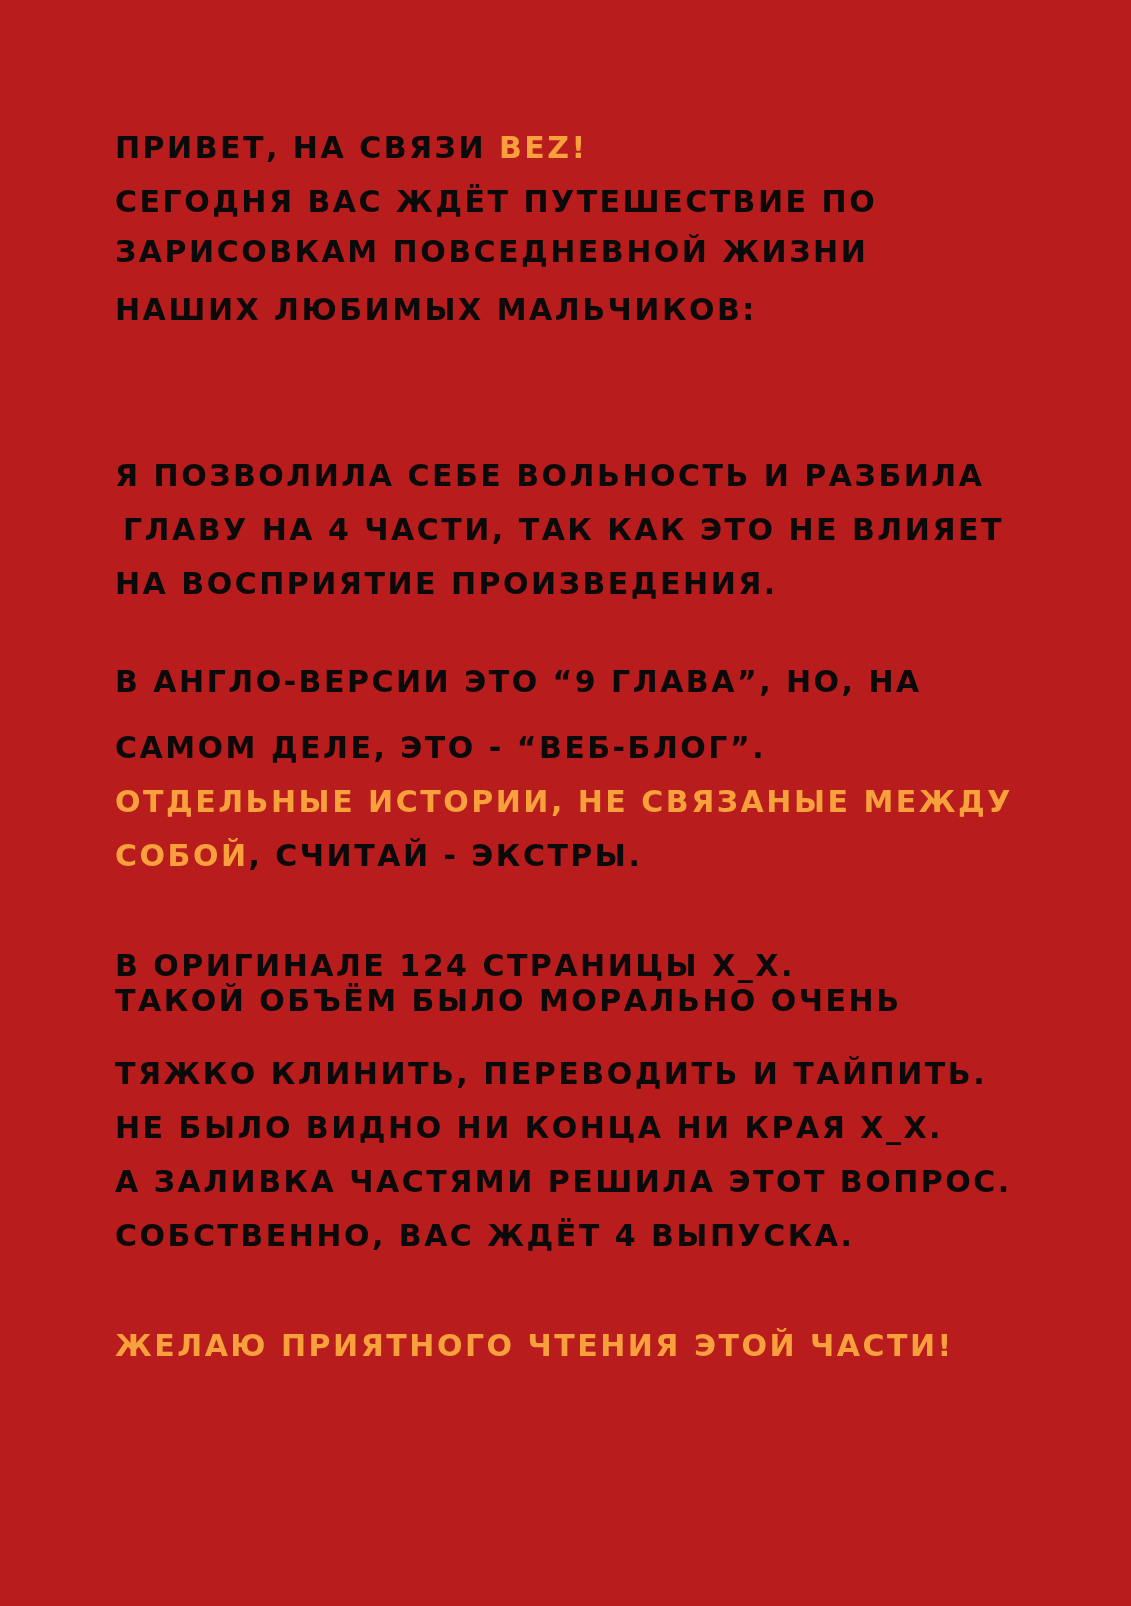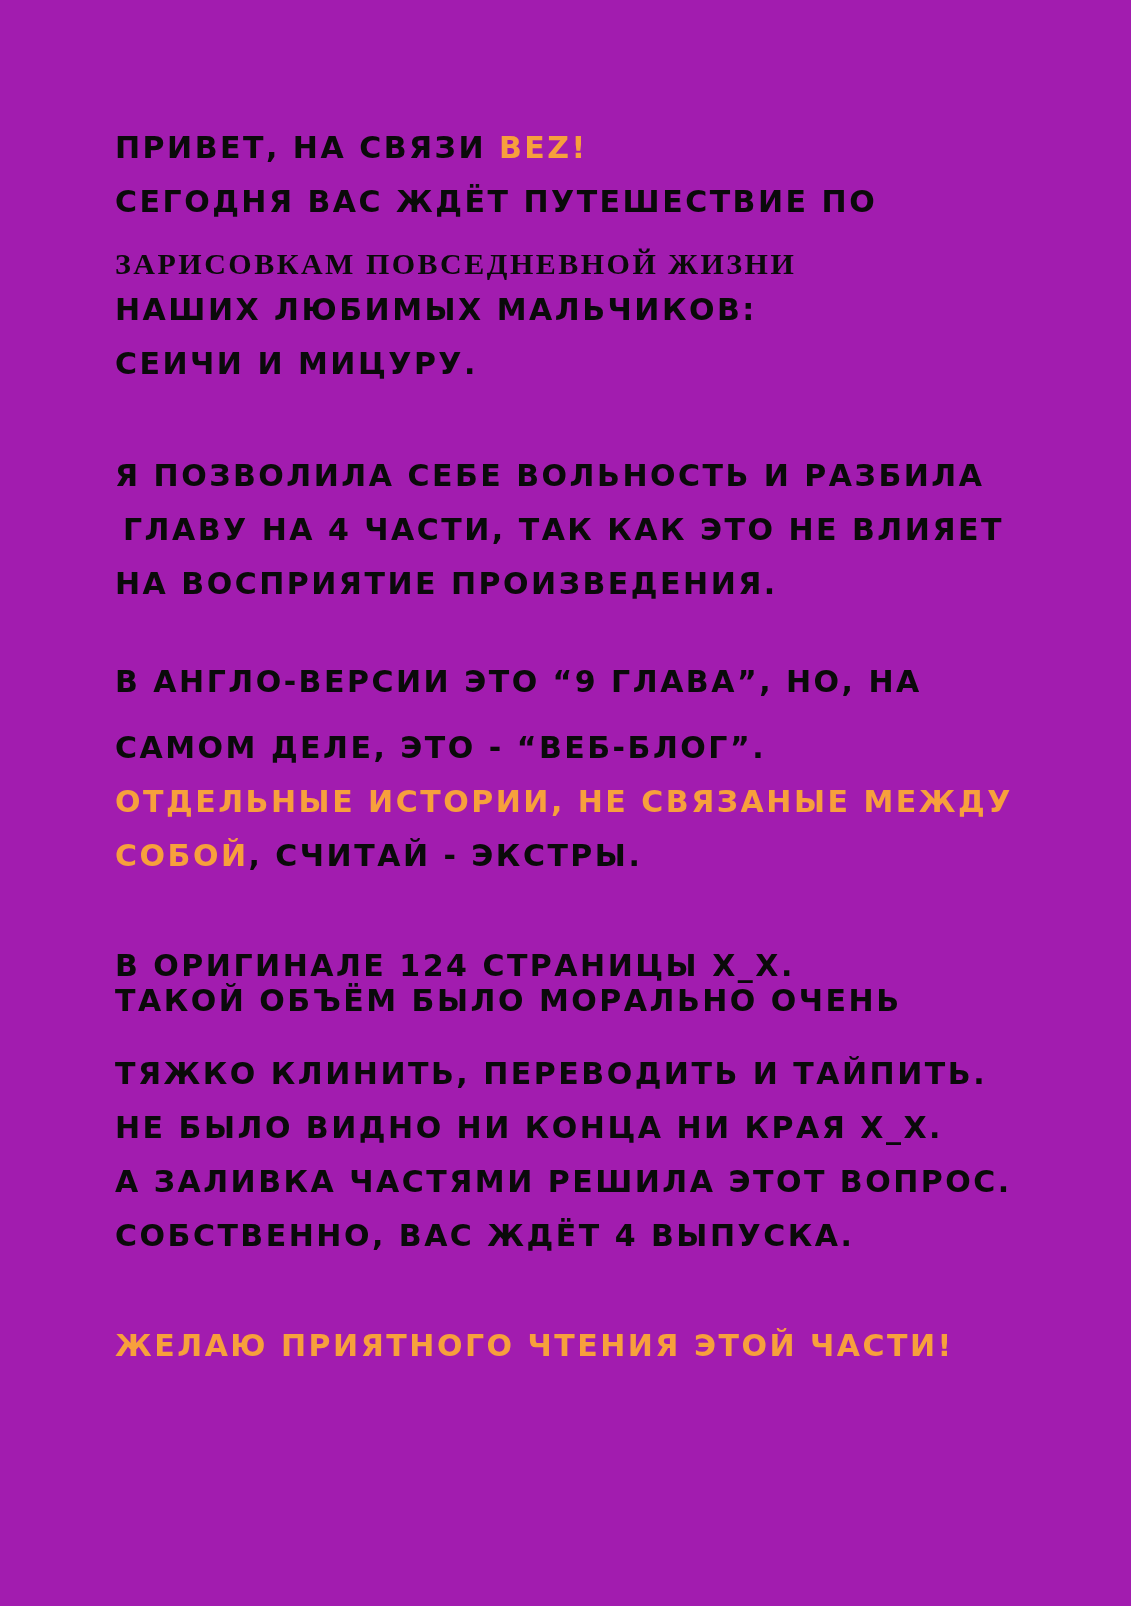--- a/index.html
+++ b/index.html
@@ -11,21 +11,21 @@
       width: 1131px;
       height: 1606px;
       position: relative;
       overflow: hidden;
     }
     .page {
       position: absolute;
       left: 0; top: 0;
       width: 1131px;
       height: 1606px;
-      background: #a21caf;
+      background: #b91c1c;
     }
     .line {
       position: absolute;
       left: 115px;
       font-family: "DejaVu Sans", sans-serif;
       font-weight: bold;
       font-size: 30px;
       line-height: 36px;
       letter-spacing: 2.5px;
       color: #0a0a0a;
@@ -38,23 +38,22 @@
   </style>
 </head>
 <body>
 
 <div class="page">
 
   <div class="line" style="top:130px;">
     <span>привет, на связи </span><span class="hl">bez!</span>
   </div>
   <div class="line" style="top:184px;">сегодня вас ждёт путешествие по</div>
-  <div class="line" style="top:246px;font-family:Liberation Serif, serif;">зарисовкам повседневной жизни</div>
+  <div class="line" style="top:234px;">зарисовкам повседневной жизни</div>
   <div class="line" style="top:292px;">наших любимых мальчиков:</div>
-  <div class="line" style="top:346px;">сеичи и мицуру.</div>
 
   <div class="line" style="top:458px;">я позволила себе вольность и разбила</div>
   <div class="line" style="top:512px;margin-left:8px;">главу на 4 части, так как это не влияет</div>
   <div class="line" style="top:566px;text-align:right;">на восприятие произведения.</div>
 
   <div class="line" style="top:664px;">в англо-версии это “9 глава”, но, на</div>
   <div class="line" style="top:730px;">самом деле, это - “веб-блог”.</div>
   <div class="line hl" style="top:784px;">отдельные истории, не связаные между</div>
   <div class="line" style="top:838px;text-align:center;">
     <span class="hl">собой</span><span>, считай - экстры.</span>

